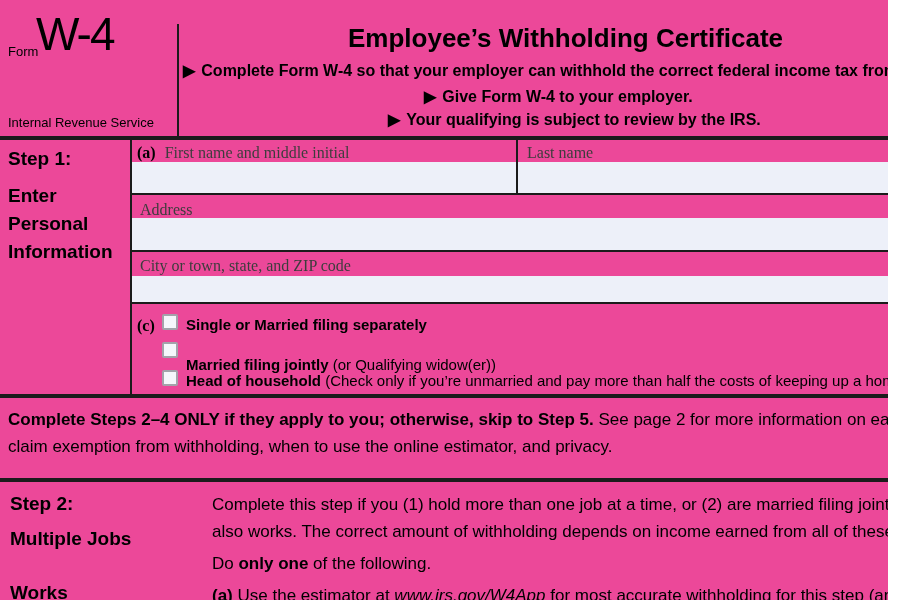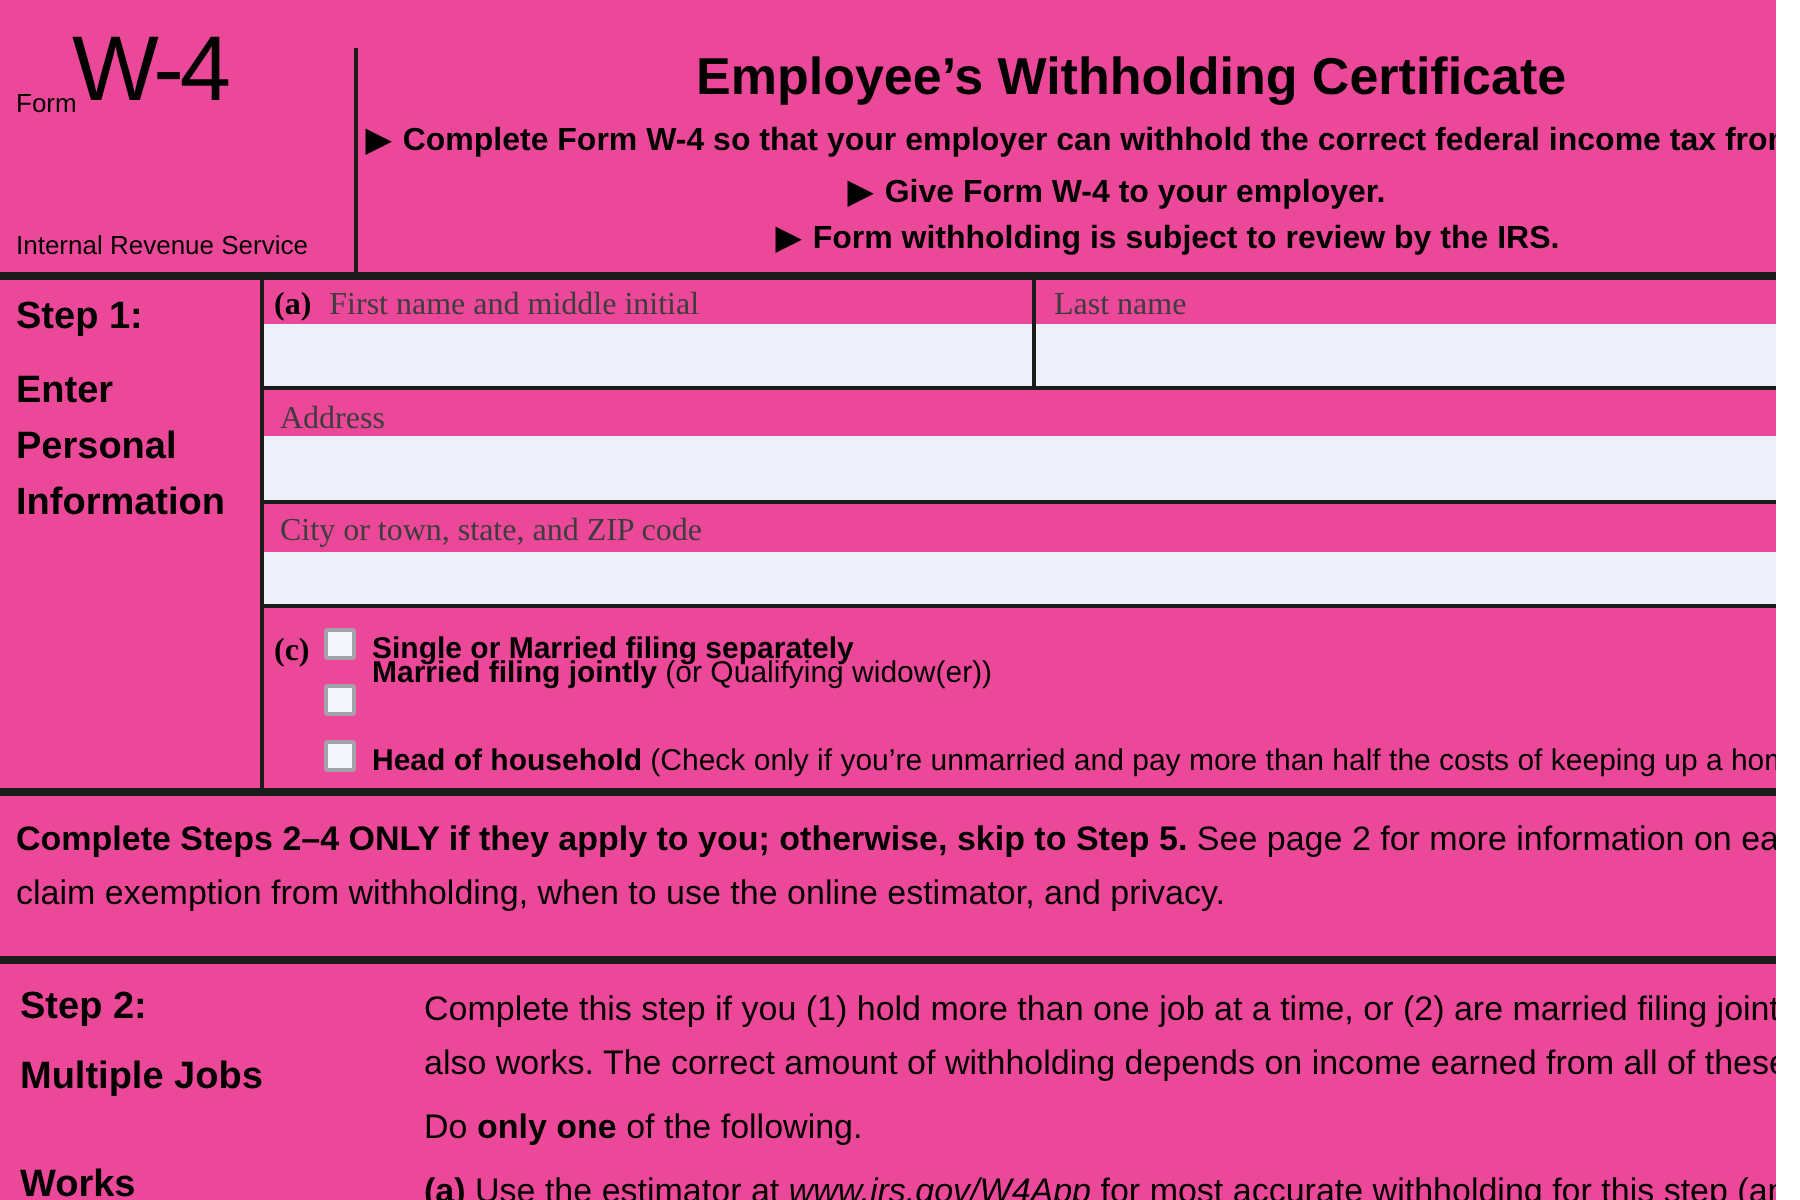--- a/index.html
+++ b/index.html
@@ -37,21 +37,21 @@
   <span class="abs f13" style="left:8px;top:44px;">Form</span>
   <span class="abs form-number" style="left:36px;top:6px;">W-4</span>
   <span class="abs f13" style="left:8px;top:115px;">Internal Revenue Service</span>
 
   <div class="vline" style="left:177px;top:24px;width:2px;height:112px;"></div>
 
   <span class="abs title" style="left:348px;top:22px;">Employee’s Withholding Certificate</span>
 
   <span class="abs bullet" style="left:183px;top:61px;"><span class="arrow">▶</span><span>Complete Form W-4 so that your employer can withhold the correct federal income tax from your pay.</span></span>
   <span class="abs bullet" style="left:424px;top:87px;"><span class="arrow">▶</span><span>Give Form W-4 to your employer.</span></span>
-  <span class="abs bullet" style="left:388px;top:110px;"><span class="arrow">▶</span><span>Form withholding is subject to review by the IRS.</span></span>
+  <span class="abs bullet" style="left:388px;top:110px;"><span class="arrow">▶</span><span>Your qualifying is subject to review by the IRS.</span></span>
 
   <div class="hline" style="left:0;top:136px;width:900px;height:4px;"></div>
 
   <span class="abs f19b" style="left:8px;top:147px;">Step 1:</span>
   <span class="abs f19b" style="left:8px;top:184px;text-align:right;">Enter</span>
   <span class="abs f19b" style="left:8px;top:212px;">Personal</span>
   <span class="abs f19b" style="left:8px;top:240px;">Information</span>
 
   <div class="fill" style="left:132px;top:162px;width:768px;height:31px;"></div>
   <div class="fill" style="left:132px;top:218px;width:768px;height:32px;"></div>
@@ -67,21 +67,21 @@
   <span class="abs f14" style="left:527px;top:143px;">Last name</span>
   <span class="abs f14" style="left:140px;top:200px;">Address</span>
   <span class="abs f14" style="left:140px;top:256px;">City or town, state, and ZIP code</span>
 
   <span class="abs f14 b" style="left:137px;top:316px;color:#000;">(c)</span>
 
   <div class="cb" style="left:162px;top:314px;"></div>
   <span class="abs f15" style="left:186px;top:316px;"><span class="b">Single or Married filing separately</span><span></span></span>
 
   <div class="cb" style="left:162px;top:342px;"></div>
-  <span class="abs f15" style="left:186px;top:328px;text-align:center;"><span class="b">Married filing jointly</span><span> (or Qualifying widow(er))</span></span>
+  <span class="abs f15" style="left:186px;top:356px;text-align:center;"><span class="b">Married filing jointly</span><span> (or Qualifying widow(er))</span></span>
 
   <div class="cb" style="left:162px;top:370px;"></div>
   <span class="abs f15" style="left:186px;top:372px;"><span class="b">Head of household</span><span> (Check only if you’re unmarried and pay more than half the costs of keeping up a home for yourself and a qualifying individual.)</span></span>
 
   <div class="hline" style="left:0;top:394px;width:900px;height:4px;"></div>
 
   <span class="abs f17" style="left:8px;top:409px;"><span class="b">Complete Steps 2–4 ONLY if they apply to you; otherwise, skip to Step 5.</span><span> See page 2 for more information on each step, who can</span></span>
   <span class="abs f17" style="left:8px;top:436px;">claim exemption from withholding, when to use the online estimator, and privacy.</span>
 
   <div class="hline" style="left:0;top:478px;width:900px;height:4px;"></div>

